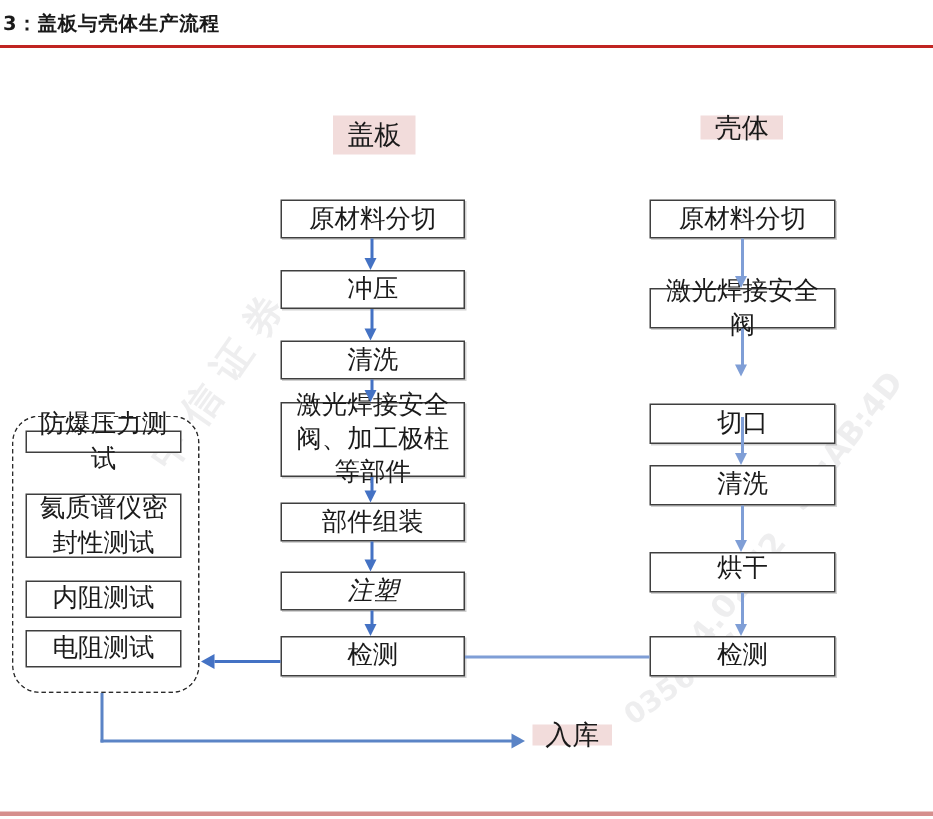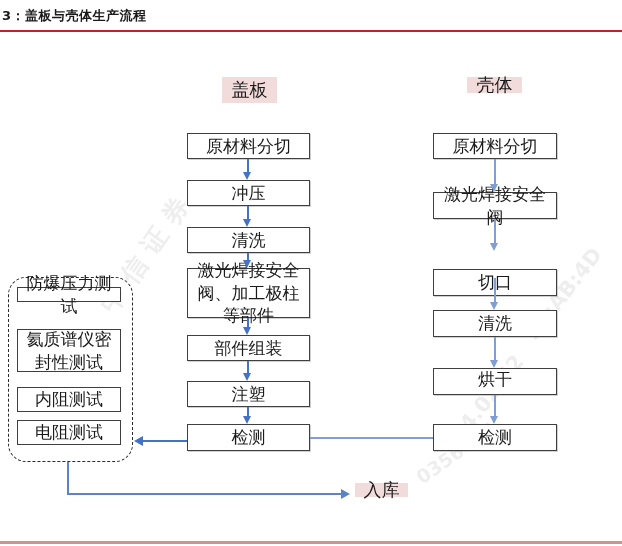--- a/index.html
+++ b/index.html
@@ -57,21 +57,21 @@
 <div class="abs wm" style="left:412px;top:470px;font-size:19px;transform:rotate(-35deg);transform-origin:left top;">0356404</div>
 
 <div class="abs pink-box" style="left:222px;top:77px;width:55px;height:26px;">盖板</div>
 <div class="abs pink-box" style="left:467px;top:77px;width:55px;height:16px;">壳体</div>
 
 <div class="abs pbox" style="left:187px;top:133px;width:123px;height:26px;">原材料分切</div>
 <div class="abs pbox" style="left:187px;top:180px;width:123px;height:26px;">冲压</div>
 <div class="abs pbox" style="left:187px;top:227px;width:123px;height:26px;">清洗</div>
 <div class="abs pbox" style="left:187px;top:268px;width:123px;height:50px;">激光焊接安全阀、加工极柱等部件</div>
 <div class="abs pbox" style="left:187px;top:335px;width:123px;height:26px;">部件组装</div>
-<div class="abs pbox" style="left:187px;top:381px;width:123px;height:26px;">注塑</div>
+<div class="abs pbox" style="left:187px;top:381px;width:123px;height:26px;font-style:italic;">注塑</div>
 <div class="abs pbox" style="left:187px;top:424px;width:123px;height:27px;">检测</div>
 
 <div class="abs vline blue-d" style="left:247px;top:159px;height:14px;"></div>
 <div class="abs head-down" style="left:243px;top:172px;"></div>
 <div class="abs vline blue-d" style="left:247px;top:206px;height:14px;"></div>
 <div class="abs head-down" style="left:243px;top:219px;"></div>
 <div class="abs vline blue-d" style="left:247px;top:253px;height:8px;"></div>
 <div class="abs head-down" style="left:243px;top:260px;"></div>
 <div class="abs vline blue-d" style="left:247px;top:318px;height:10px;"></div>
 <div class="abs head-down" style="left:243px;top:327px;"></div>

